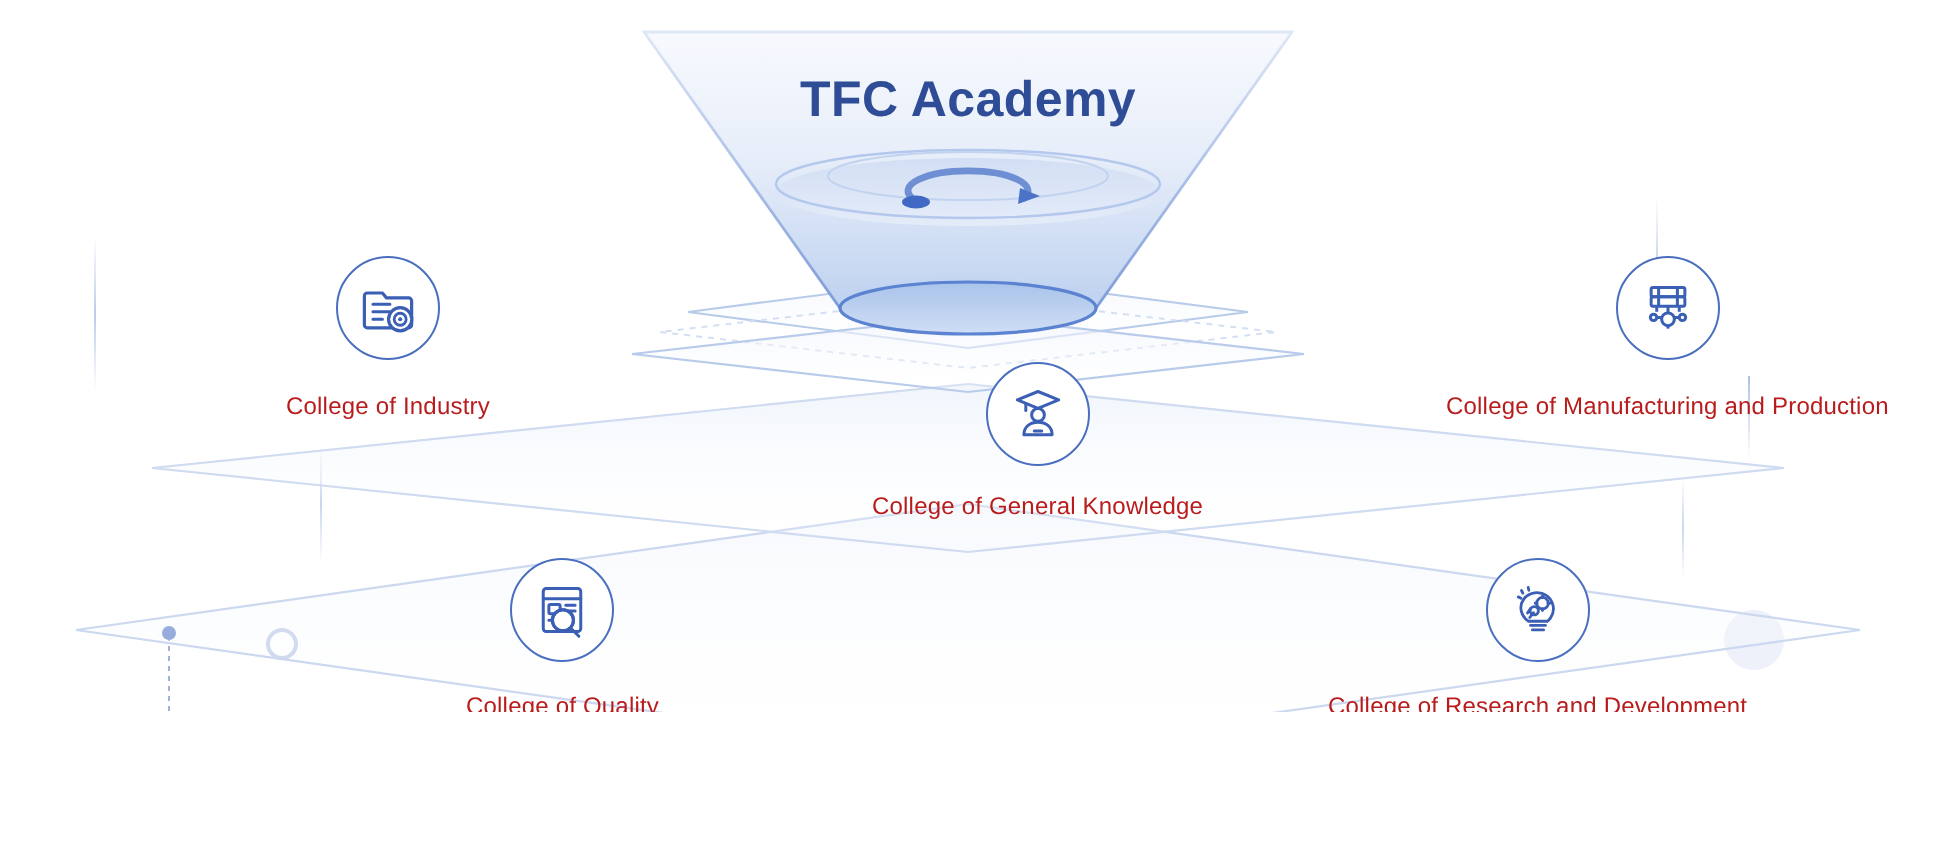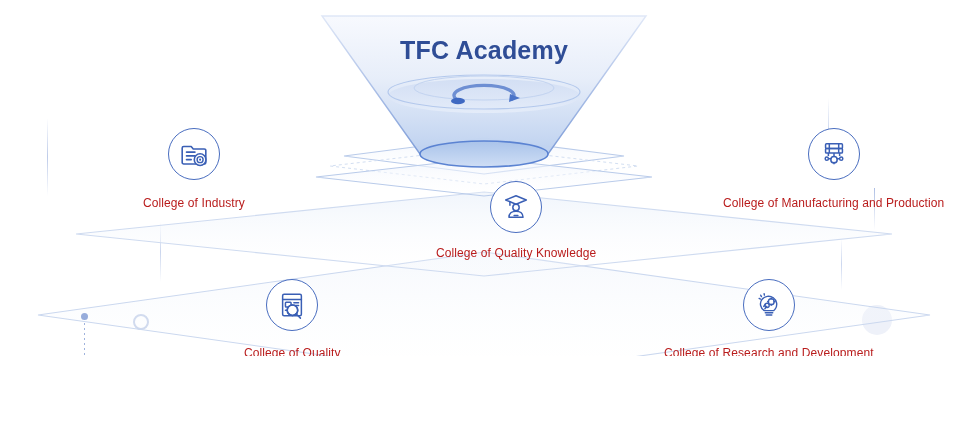--- a/index.html
+++ b/index.html
@@ -64,21 +64,21 @@
     margin-top:10px;white-space:nowrap;
     font-size:12px;color:#b91c1c;letter-spacing:0.1px;
   }
 
   .n-industry{left:143px;top:128px;}
   .n-industry .node-label{margin-top:16px;}
   .n-manufacturing{left:723px;top:128px;}
   .n-manufacturing .node-label{margin-top:16px;}
   .n-general{left:436px;top:181px;}
   .n-general .node-label{margin-top:13px;}
-  .n-quality{left:244px;top:279px;}
+  .n-quality{left:233px;top:279px;}
   .n-quality .node-label{margin-top:15px;}
   .n-rd{left:632px;top:279px;margin-left:32px;}
   .n-rd .node-label{margin-top:15px;}
 </style>
 </head>
 <body>
 
 <div id="stage">
 
   <div class="deco vline vline-1"></div>
@@ -208,21 +208,21 @@
       <svg width="30" height="30" viewBox="0 0 32 32">
         <g fill="none" stroke="#3a5fb5" stroke-width="1.6" stroke-linecap="round" stroke-linejoin="round">
           <path d="M16 4 L27 8.5 L16 13 L5 8.5 Z"></path>
           <path d="M9.5 10.5 v3.6"></path>
           <circle cx="16" cy="16.5" r="3.4"></circle>
           <path d="M8.5 27 c0 -4.4 3.4 -6.6 7.5 -6.6 s7.5 2.2 7.5 6.6 Z"></path>
           <path d="M14 25 h4"></path>
         </g>
       </svg>
     </div>
-    <div class="node-label">College of Quality Knowledge</div>
+    <div class="node-label">College of General Knowledge</div>
   </div>
 
   <div class="node n-quality">
     <div class="icon-circle">
       <svg width="30" height="30" viewBox="0 0 32 32">
         <g fill="none" stroke="#3a5fb5" stroke-width="1.6" stroke-linecap="round" stroke-linejoin="round">
           <rect x="6" y="4.5" width="20" height="23" rx="1.6"></rect>
           <path d="M6 10 h20"></path>
           <rect x="9" y="13" width="6" height="5" rx="0.8"></rect>
           <path d="M18 13.5 h5 M18 16.5 h5 M9 21.5 h8"></path>

